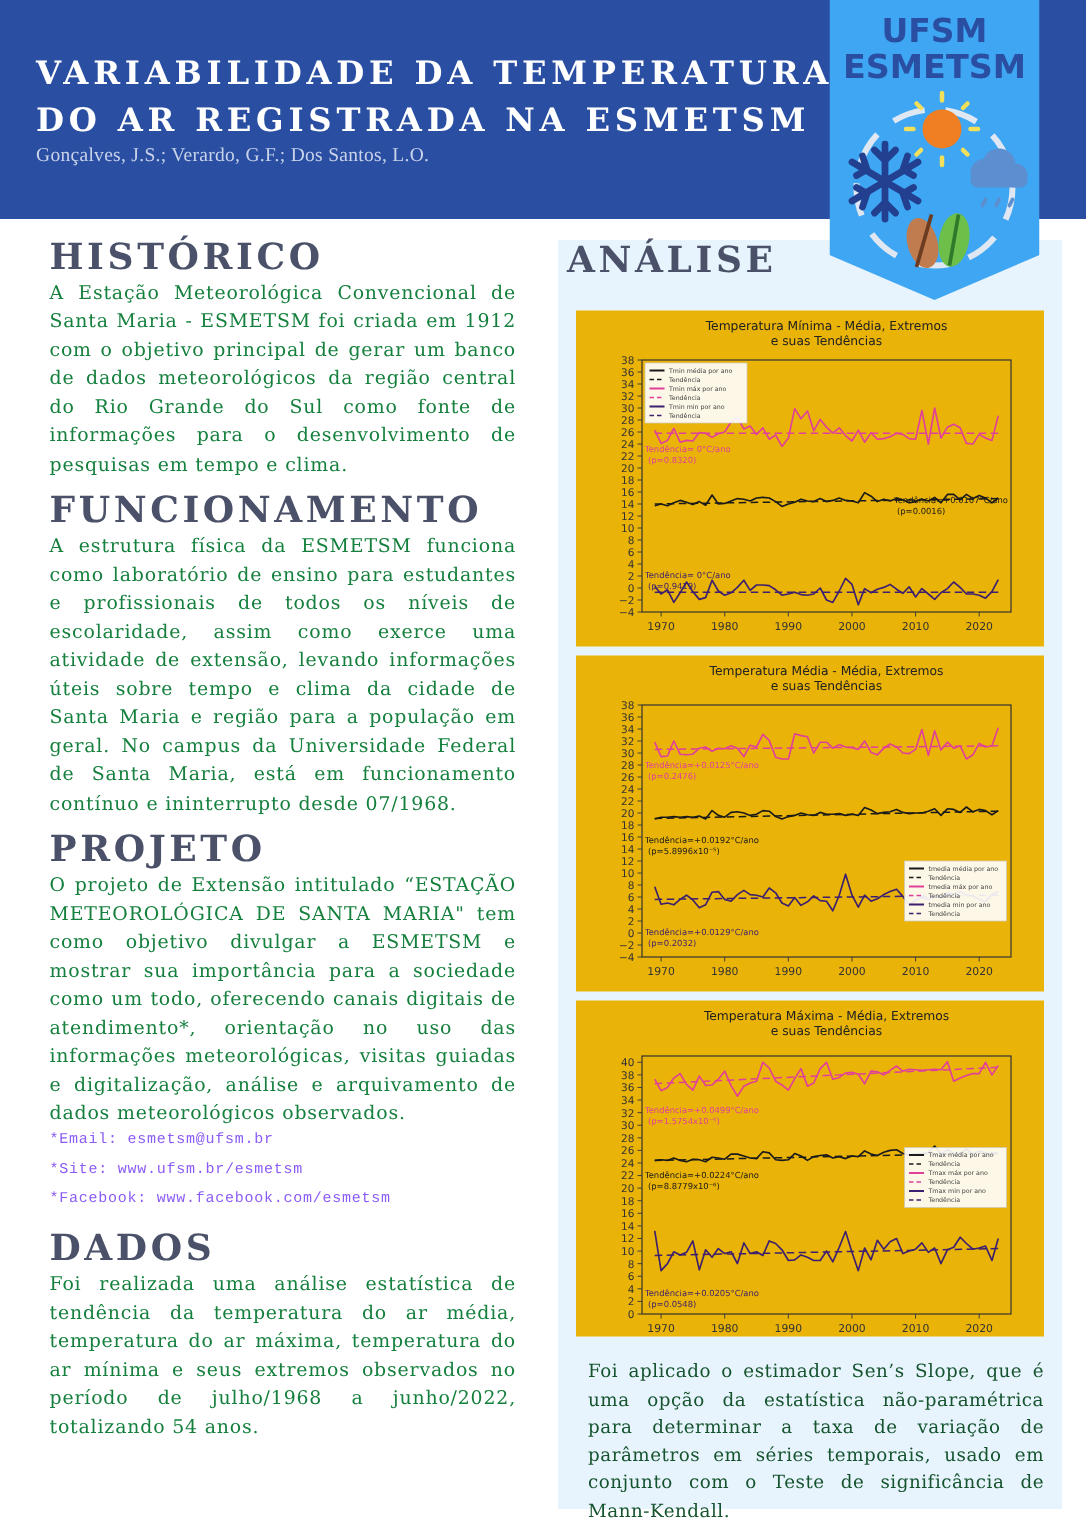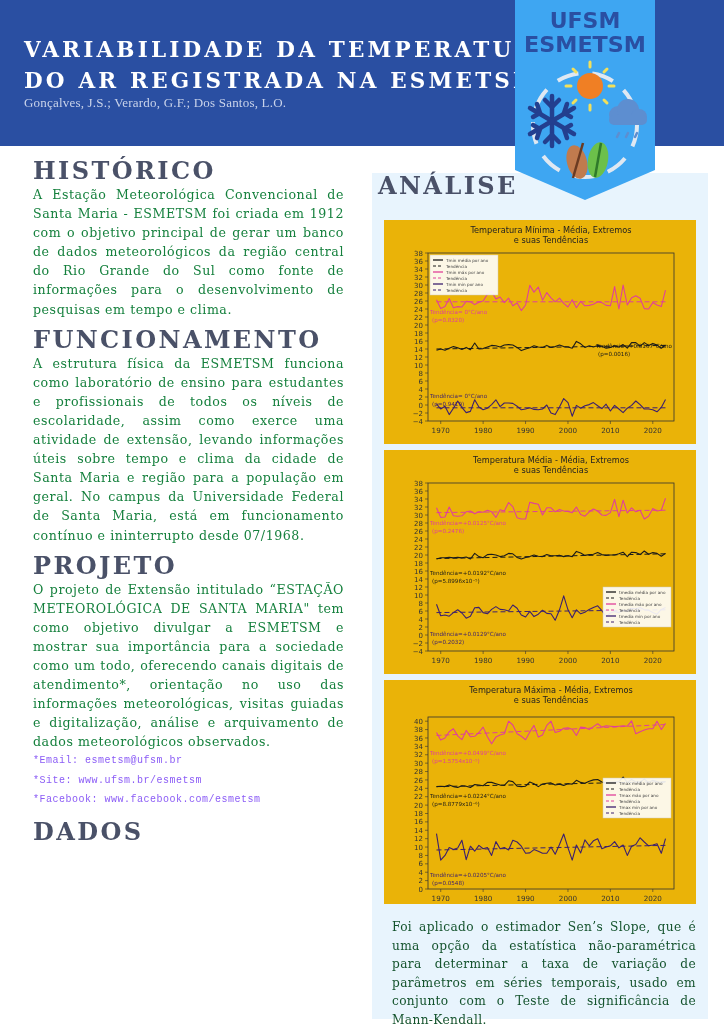--- a/index.html
+++ b/index.html
@@ -5,32 +5,32 @@
   * { box-sizing: border-box; margin: 0; padding: 0; }
   html, body { width: 724px; height: 1024px; overflow: hidden; background: #ffffff; }
   body { position: relative; font-family: "DejaVu Serif", serif; color: #5a5f6e; }
 
   .header { position: absolute; left: 0; top: 0; width: 724px; height: 146px; background: #2a4fa2; }
   .title { position: absolute; left: 24px; top: 34px; color: #ffffff; font-family: "DejaVu Serif", serif;
            font-weight: bold; font-size: 21.5px; letter-spacing: 3.2px; line-height: 31px; }
   .authors { position: absolute; left: 24px; top: 95px; color: #c9d3ea; font-family: "Liberation Serif", serif;
              font-size: 13px; letter-spacing: 0.2px; }
 
-  .badge { position: absolute; left: 515px; top: 0; width: 140px; height: 200px; z-index: 5; }
+  .badge { position: absolute; left: 553px; top: 0; width: 140px; height: 200px; z-index: 5; }
   .badge svg { width: 140px; height: 200px; display: block; }
 
   .left { position: absolute; left: 33px; top: 160px; width: 311px; }
   .sec-h { font-family: "DejaVu Serif", serif; font-weight: bold; font-size: 24px; letter-spacing: 2.4px;
            color: #4a5168; line-height: 22px; margin-bottom: 3px; }
   .sec-p { font-family: "DejaVu Serif", serif; font-size: 12.6px; line-height: 19.1px; letter-spacing: 0.55px;
            color: #15803d; text-align: justify; margin-bottom: 10px; }
   .sec-p.last { text-align-last: left; }
   .contact { font-family: Liberation Mono, monospace; font-size: 10px; line-height: 19.1px; letter-spacing: 0.5px; color: #8b5cf6; }
 
-  .analysis { position: absolute; left: 372px; top: 173px; width: 336px; height: 846px; background: #e8f4fd; }
+  .analysis { position: absolute; left: 372px; top: 160px; width: 336px; height: 846px; background: #e8f4fd; }
   .analysis .sec-h { position: absolute; left: 6px; top: 2px; }
   .chart-card { position: absolute; left: 12px; width: 312px; height: 224px; background: #eab308; }
   .chart-card svg { display: block; }
   .footer-note { position: absolute; left: 20px; top: 745px; width: 304px; font-family: "DejaVu Serif", serif;
                  font-size: 12.2px; line-height: 18.6px; letter-spacing: 0.35px; color: #14532d; text-align: justify; }
   .footer-note.lastline { text-align-last: left; }
 
   svg text { font-family: "DejaVu Sans", sans-serif; }
 </style>
 </head>
@@ -113,20 +113,21 @@
   </section>
   <section style="margin-top:4px">
     <h2 class="sec-h">PROJETO</h2>
     <p class="sec-p last" style="margin-bottom:0">O projeto de Extensão intitulado “ESTAÇÃO METEOROLÓGICA DE SANTA MARIA" tem como objetivo divulgar a ESMETSM e mostrar sua importância para a sociedade como um todo, oferecendo canais digitais de atendimento*, orientação no uso das informações meteorológicas, visitas guiadas e digitalização, análise e arquivamento de dados meteorológicos observados.</p>
     <div class="contact">*Email: esmetsm@ufsm.br</div>
     <div class="contact">*Site: www.ufsm.br/esmetsm</div>
     <div class="contact">*Facebook: www.facebook.com/esmetsm</div>
   </section>
   <section style="margin-top:12px">
     <h2 class="sec-h">DADOS</h2>
+    <p class="sec-p last">Foi realizada uma análise estatística de tendência da temperatura do ar média, temperatura do ar máxima, temperatura do ar mínima e seus extremos observados no período de julho/1968 a junho/2022, totalizando 54 anos.</p>
   </section>
 </div>
 
 <div class="analysis">
   <h2 class="sec-h">ANÁLISE</h2>
 
   <div class="chart-card" style="top:47px">
     <svg class="chart" width="312" height="224">
         <text x="167" y="13" text-anchor="middle" font-size="8.2" fill="#222">Temperatura Mínima - Média, Extremos</text>
         <text x="167" y="23" text-anchor="middle" font-size="8.2" fill="#222">e suas Tendências</text>

